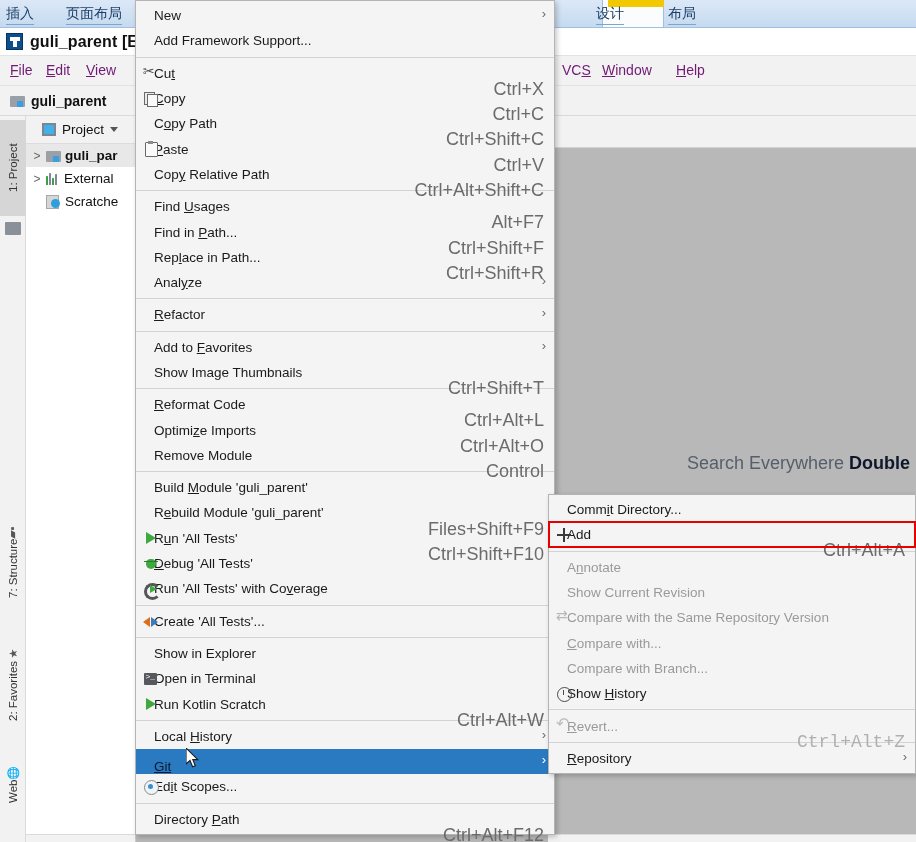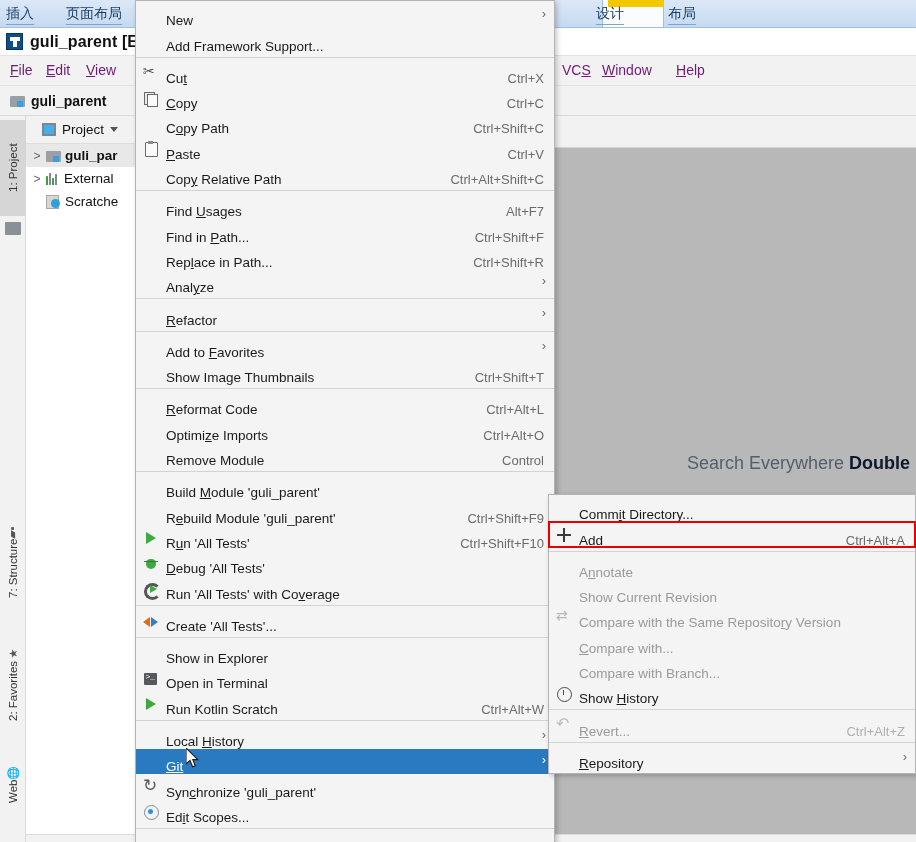--- a/index.html
+++ b/index.html
@@ -229,34 +229,34 @@
     position: absolute; background: #f4f4f4;
     border: 1px solid #b4b4b4;
     box-shadow: 2px 2px 5px rgba(0,0,0,.22);
     padding: 2px 0;
     font-size: 13.5px; color: #1a1a1a;
   }
   .ctx-main { left: 135px; top: 0px; width: 420px; }
   .ctx-sub  { left: 548px; top: 494px; width: 368px; }
 
   .mi {
-    position: relative; display: flex; align-items: flex-end;
-    height: 25.3px; padding-left: 30px; padding-right: 10px;
+    position: relative; display: flex; align-items: center;
+    height: 25.3px; padding-left: 18px; padding-right: 10px;
     white-space: nowrap; cursor: default;
   }
   .mi .label { flex: 1 1 auto; }
-  .mi .accel { color: #6b6b6b; font-size: 13px; padding-left: 18px; margin-top: 32px; }
+  .mi .accel { color: #6b6b6b; font-size: 18px; padding-left: 18px; margin-top: 32px; }
   .mi .arrow {
     color: #6b6b6b; font-size: 13px; position: absolute; right: 8px; top: 3px;
   }
   .mi.hl { background: #2a7ac1; color: #ffffff; }
-  .mi.hl .label { color: #ffffff; margin-top: 9px; }
+  .mi.hl .label { color: #0f172a; margin-top: 9px; }
   .mi.hl .arrow { color: #ffffff; }
   .mi.disabled .label { color: #9a9a9a; }
-  .mi.disabled .accel { color: #b0b0b0; }
+  .mi.disabled .accel { color: #b0b0b0; font-family: Liberation Mono, monospace; }
   .sep { height: 1px; background: #d3d3d3; margin: 3px 0; }
 
   .mi u { text-decoration: underline; }
 
   
   .mi-ico {
     position: absolute; left: 7px; top: 50%; transform: translateY(-50%);
     width: 16px; height: 16px;
   }
   
@@ -579,21 +579,21 @@
       <span class="accel">Control</span>
     </div>
 
     <div class="sep"></div>
 
     <div class="mi">
       <span class="label">Build <u>M</u>odule 'guli_parent'</span>
     </div>
     <div class="mi">
       <span class="label">R<u>e</u>build Module 'guli_parent'</span>
-      <span class="accel">Ctrl+Shift+F9</span>
+      <span class="accel">Files+Shift+F9</span>
     </div>
     <div class="mi">
       <span class="mi-ico ico-run"></span>
       <span class="label">R<u>u</u>n 'All Tests'</span>
       <span class="accel">Ctrl+Shift+F10</span>
     </div>
     <div class="mi">
       <span class="mi-ico ico-debug"></span>
       <span class="label"><u>D</u>ebug 'All Tests'</span>
     </div>
@@ -626,24 +626,20 @@
 
     <div class="sep"></div>
 
     <div class="mi">
       <span class="label">Local <u>H</u>istory</span>
       <span class="arrow">›</span>
     </div>
     <div class="mi hl">
       <span class="label"><u>Git</u></span>
       <span class="arrow">›</span>
-    </div>
-    <div class="mi">
-      <span class="mi-ico ico-sync"></span>
-      <span class="label">Syn<u>c</u>hronize 'guli_parent'</span>
     </div>
     <div class="mi">
       <span class="mi-ico ico-scope"></span>
       <span class="label">Ed<u>i</u>t Scopes...</span>
     </div>
 
     <div class="sep"></div>
 
     <div class="mi">
       <span class="label">Directory <u>P</u>ath</span>

